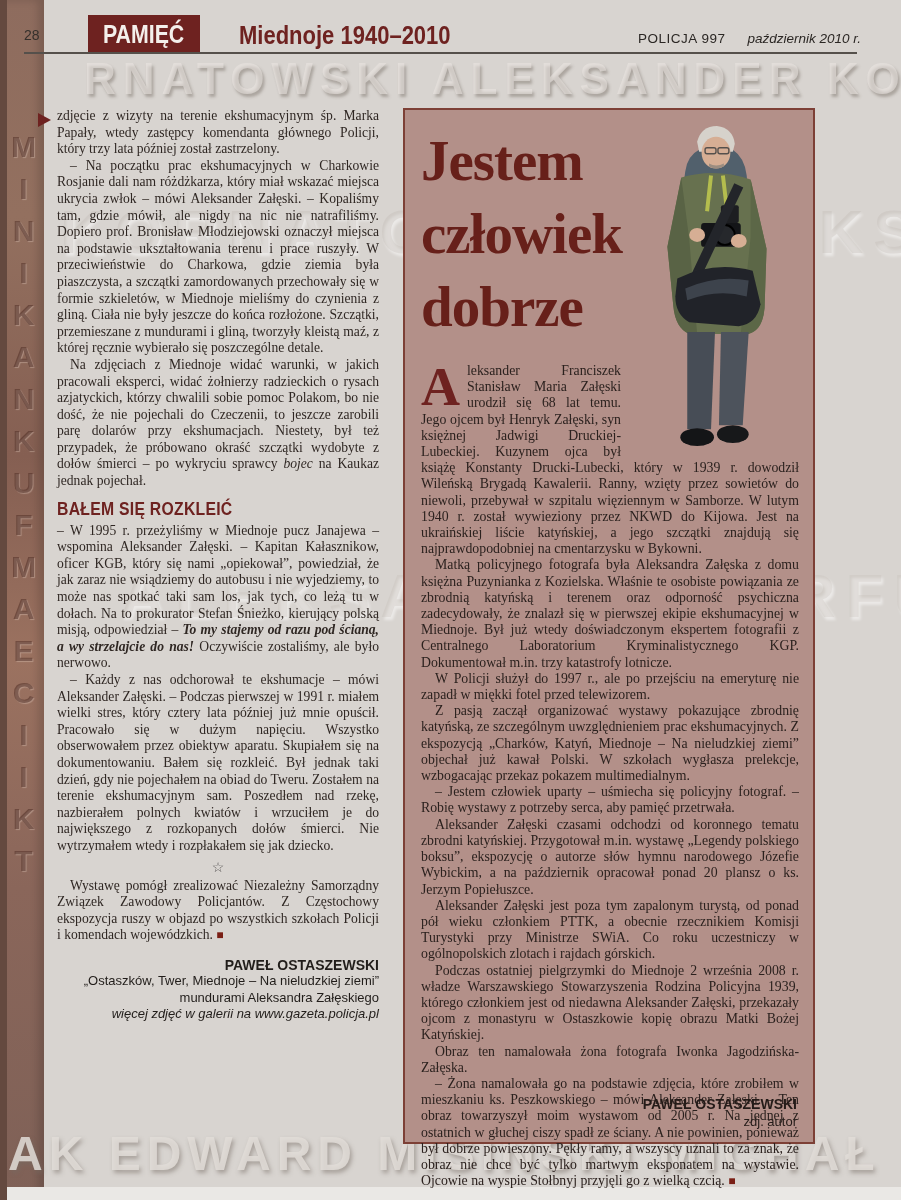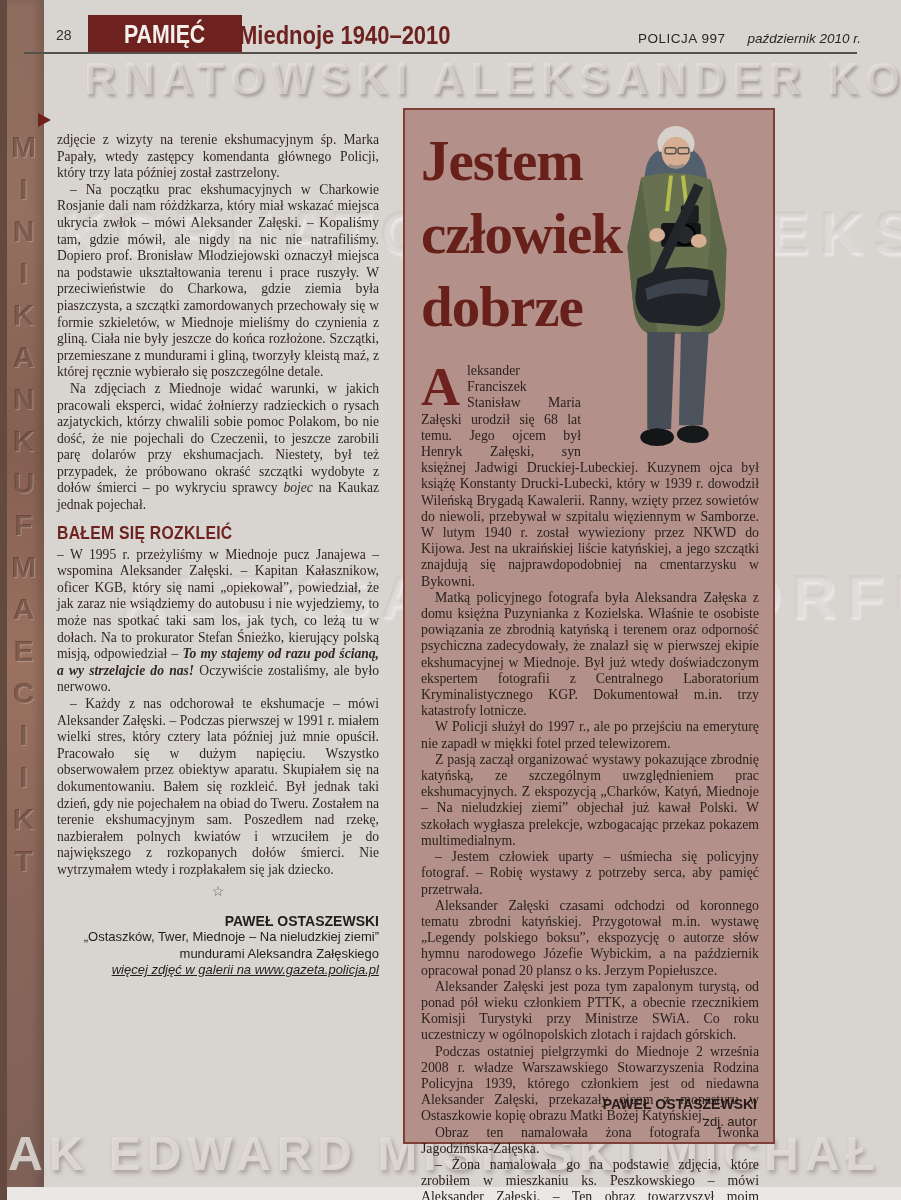--- a/index.html
+++ b/index.html
@@ -24,54 +24,54 @@
   .left-letters{position:absolute;z-index:1;left:6px;top:130px;height:1040px;
     writing-mode:vertical-rl;text-orientation:upright;
     font-family:"Liberation Sans",sans-serif;font-weight:bold;font-size:30px;
     letter-spacing:9px;color:rgba(74,40,31,.5);
     text-shadow:1px 1px 1px rgba(222,200,188,.4);}
   .bottom-strip{position:absolute;z-index:0;left:0;bottom:0;width:901px;height:13px;background:#eae8e5;}
 
   
   .header{position:absolute;z-index:3;left:0;top:0;width:901px;height:60px;}
   .page-number{position:absolute;left:24px;top:27px;
-    font-family:"Liberation Sans",sans-serif;font-size:14px;color:#35302c;margin-left:32px;}
-  .section-box{position:absolute;left:88px;top:15px;width:154px;height:38px;
+    font-family:"Liberation Sans",sans-serif;font-size:14px;color:#35302c;}
+  .section-box{position:absolute;left:88px;top:15px;width:112px;height:38px;
     background:#6e2220;display:flex;align-items:center;justify-content:center;}
   .section-box span{color:#f4efeb;font-family:"Liberation Sans",sans-serif;
     font-weight:bold;font-size:26px;transform:scaleX(.82);letter-spacing:0;}
   .kicker-title{position:absolute;left:239px;top:21px;
     font-family:"Liberation Sans",sans-serif;font-weight:bold;font-size:25px;
     color:#6e2220;transform:scaleX(.88);transform-origin:left;}
   .header-right{position:absolute;right:40px;top:31px;
     font-family:"Liberation Sans",sans-serif;font-size:13.5px;color:#2b2724;}
   .header-right .mag{margin-right:22px;letter-spacing:.5px;}
   .header-right .date{font-style:italic;}
   .header-rule{position:absolute;left:24px;top:52px;width:833px;height:2px;background:#55504b;}
 
   
   .lead-arrow{position:absolute;z-index:3;left:38px;top:113px;width:0;height:0;
     border-left:13px solid #6e2220;border-top:7px solid transparent;border-bottom:7px solid transparent;}
-  .col-left{position:absolute;z-index:2;left:57px;top:108px;width:322px;color:#2f2723;margin-top:24px;}
+  .col-left{position:absolute;z-index:2;left:57px;top:108px;width:322px;color:#2f2723;}
   .col-left p{margin:0;font-size:13.6px;line-height:16.6px;text-align:justify;text-indent:13px;}
   .col-left p.noindent{text-indent:0;}
   .quote-bold-italic{font-weight:bold;font-style:italic;}
   .italic{font-style:italic;}
   .subhead{margin:9px 0 3px;font-family:"Liberation Sans",sans-serif;font-weight:bold;
     font-size:17.5px;color:#6e2220;transform:scaleX(.9);transform-origin:left;letter-spacing:.3px;}
   .star-divider{margin:4px 0 2px;text-align:center;font-size:14px;color:#4a4542;
     text-shadow:0 0 1px #fff;}
   .end-mark{color:#7a1f15;font-size:12px;}
   .credits{margin-top:13px;text-align:right;font-family:"Liberation Sans",sans-serif;
     font-size:13px;line-height:16.5px;color:#211d1a;}
   .credits .author{font-weight:bold;font-size:14px;}
-  .credits .it{font-style:italic;text-decoration:underline;}
+  .credits .it{font-style:italic;}
 
   
-  .panel{position:absolute;z-index:2;left:403px;top:108px;width:372px;height:1036px;
+  .panel{position:absolute;z-index:2;left:403px;top:108px;width:412px;height:1036px;
     box-sizing:border-box;background:#b39089;border:2px solid #7d4036;
     padding:12px 14px 8px 16px;}
   .panel-photo{float:right;width:172px;height:332px;margin:-2px 0 4px 6px;}
   .panel-title{margin:2px 0 20px;font-family:"Liberation Serif",serif;font-weight:bold;
     font-size:57px;line-height:73px;color:#67201a;letter-spacing:-1px;}
   .panel-title div{white-space:nowrap;}
   .panel p{margin:0;font-size:13.8px;line-height:16.2px;text-align:justify;
     text-indent:14px;color:#2b211e;}
   .panel p.first{text-indent:0;}
   .dropcap{float:left;font-weight:bold;font-size:54px;line-height:42px;
@@ -109,20 +109,21 @@
   <div class="lead-arrow"></div>
 
   <div class="col-left">
     <p class="noindent">zdjęcie z wizyty na terenie ekshumacyjnym śp. Marka Papały, wtedy zastępcy komendanta głównego Policji, który trzy lata później został zastrzelony.</p>
     <p>– Na początku prac ekshumacyjnych w Charkowie Rosjanie dali nam różdżkarza, który miał wskazać miejsca ukrycia zwłok – mówi Aleksander Załęski. – Kopaliśmy tam, gdzie mówił, ale nigdy na nic nie natrafiliśmy. Dopiero prof. Bronisław Młodziejowski oznaczył miejsca na podstawie ukształtowania terenu i prace ruszyły. W przeciwieństwie do Charkowa, gdzie ziemia była piaszczysta, a szczątki zamordowanych przechowały się w formie szkieletów, w Miednoje mieliśmy do czynienia z gliną. Ciała nie były jeszcze do końca rozłożone. Szczątki, przemieszane z mundurami i gliną, tworzyły kleistą maź, z której ręcznie wybierało się poszczególne detale.</p>
     <p><span>Na zdjęciach z Miednoje widać warunki, w jakich pracowali eksperci, widać żołnierzy radzieckich o rysach azjatyckich, którzy chwalili sobie pomoc Polakom, bo nie dość, że nie pojechali do Czeczenii, to jeszcze zarobili parę dolarów przy ekshumacjach. Niestety, był też przypadek, że próbowano okraść szczątki wydobyte z dołów śmierci – po wykryciu sprawcy </span><span class="italic">bojec</span><span> na Kaukaz jednak pojechał.</span></p>
     <div class="subhead">BAŁEM SIĘ ROZKLEIĆ</div>
     <p class="noindent"><span>– W 1995 r. przeżyliśmy w Miednoje pucz Janajewa – wspomina Aleksander Załęski. – Kapitan Kałasznikow, oficer KGB, który się nami „opiekował”, powiedział, że jak zaraz nie wsiądziemy do autobusu i nie wyjedziemy, to może nas spotkać taki sam los, jak tych, co leżą tu w dołach. Na to prokurator Stefan Śnieżko, kierujący polską misją, odpowiedział – </span><span class="quote-bold-italic">To my stajemy od razu pod ścianą, a wy strzelajcie do nas!</span><span> Oczywiście zostaliśmy, ale było nerwowo.</span></p>
     <p>– Każdy z nas odchorował te ekshumacje – mówi Aleksander Załęski. – Podczas pierwszej w 1991 r. miałem wielki stres, który cztery lata później już mnie opuścił. Pracowało się w dużym napięciu. Wszystko obserwowałem przez obiektyw aparatu. Skupiałem się na dokumentowaniu. Bałem się rozkleić. Był jednak taki dzień, gdy nie pojechałem na obiad do Tweru. Zostałem na terenie ekshumacyjnym sam. Poszedłem nad rzekę, nazbierałem polnych kwiatów i wrzuciłem je do największego z rozkopanych dołów śmierci. Nie wytrzymałem wtedy i rozpłakałem się jak dziecko.</p>
     <div class="star-divider">☆</div>
+    <p><span>Wystawę pomógł zrealizować Niezależny Samorządny Związek Zawodowy Policjantów. Z Częstochowy ekspozycja ruszy w objazd po wszystkich szkołach Policji i komendach wojewódzkich. </span><span class="end-mark">■</span></p>
     <div class="credits">
       <div class="author">PAWEŁ OSTASZEWSKI</div>
       <div>„Ostaszków, Twer, Miednoje – Na nieludzkiej ziemi”</div>
       <div>mundurami Aleksandra Załęskiego</div>
       <div class="it">więcej zdjęć w galerii na www.gazeta.policja.pl</div>
     </div>
   </div>
 
   <div class="panel">
     <svg class="panel-photo" viewBox="0 0 172 335" xmlns="http://www.w3.org/2000/svg" role="img">

